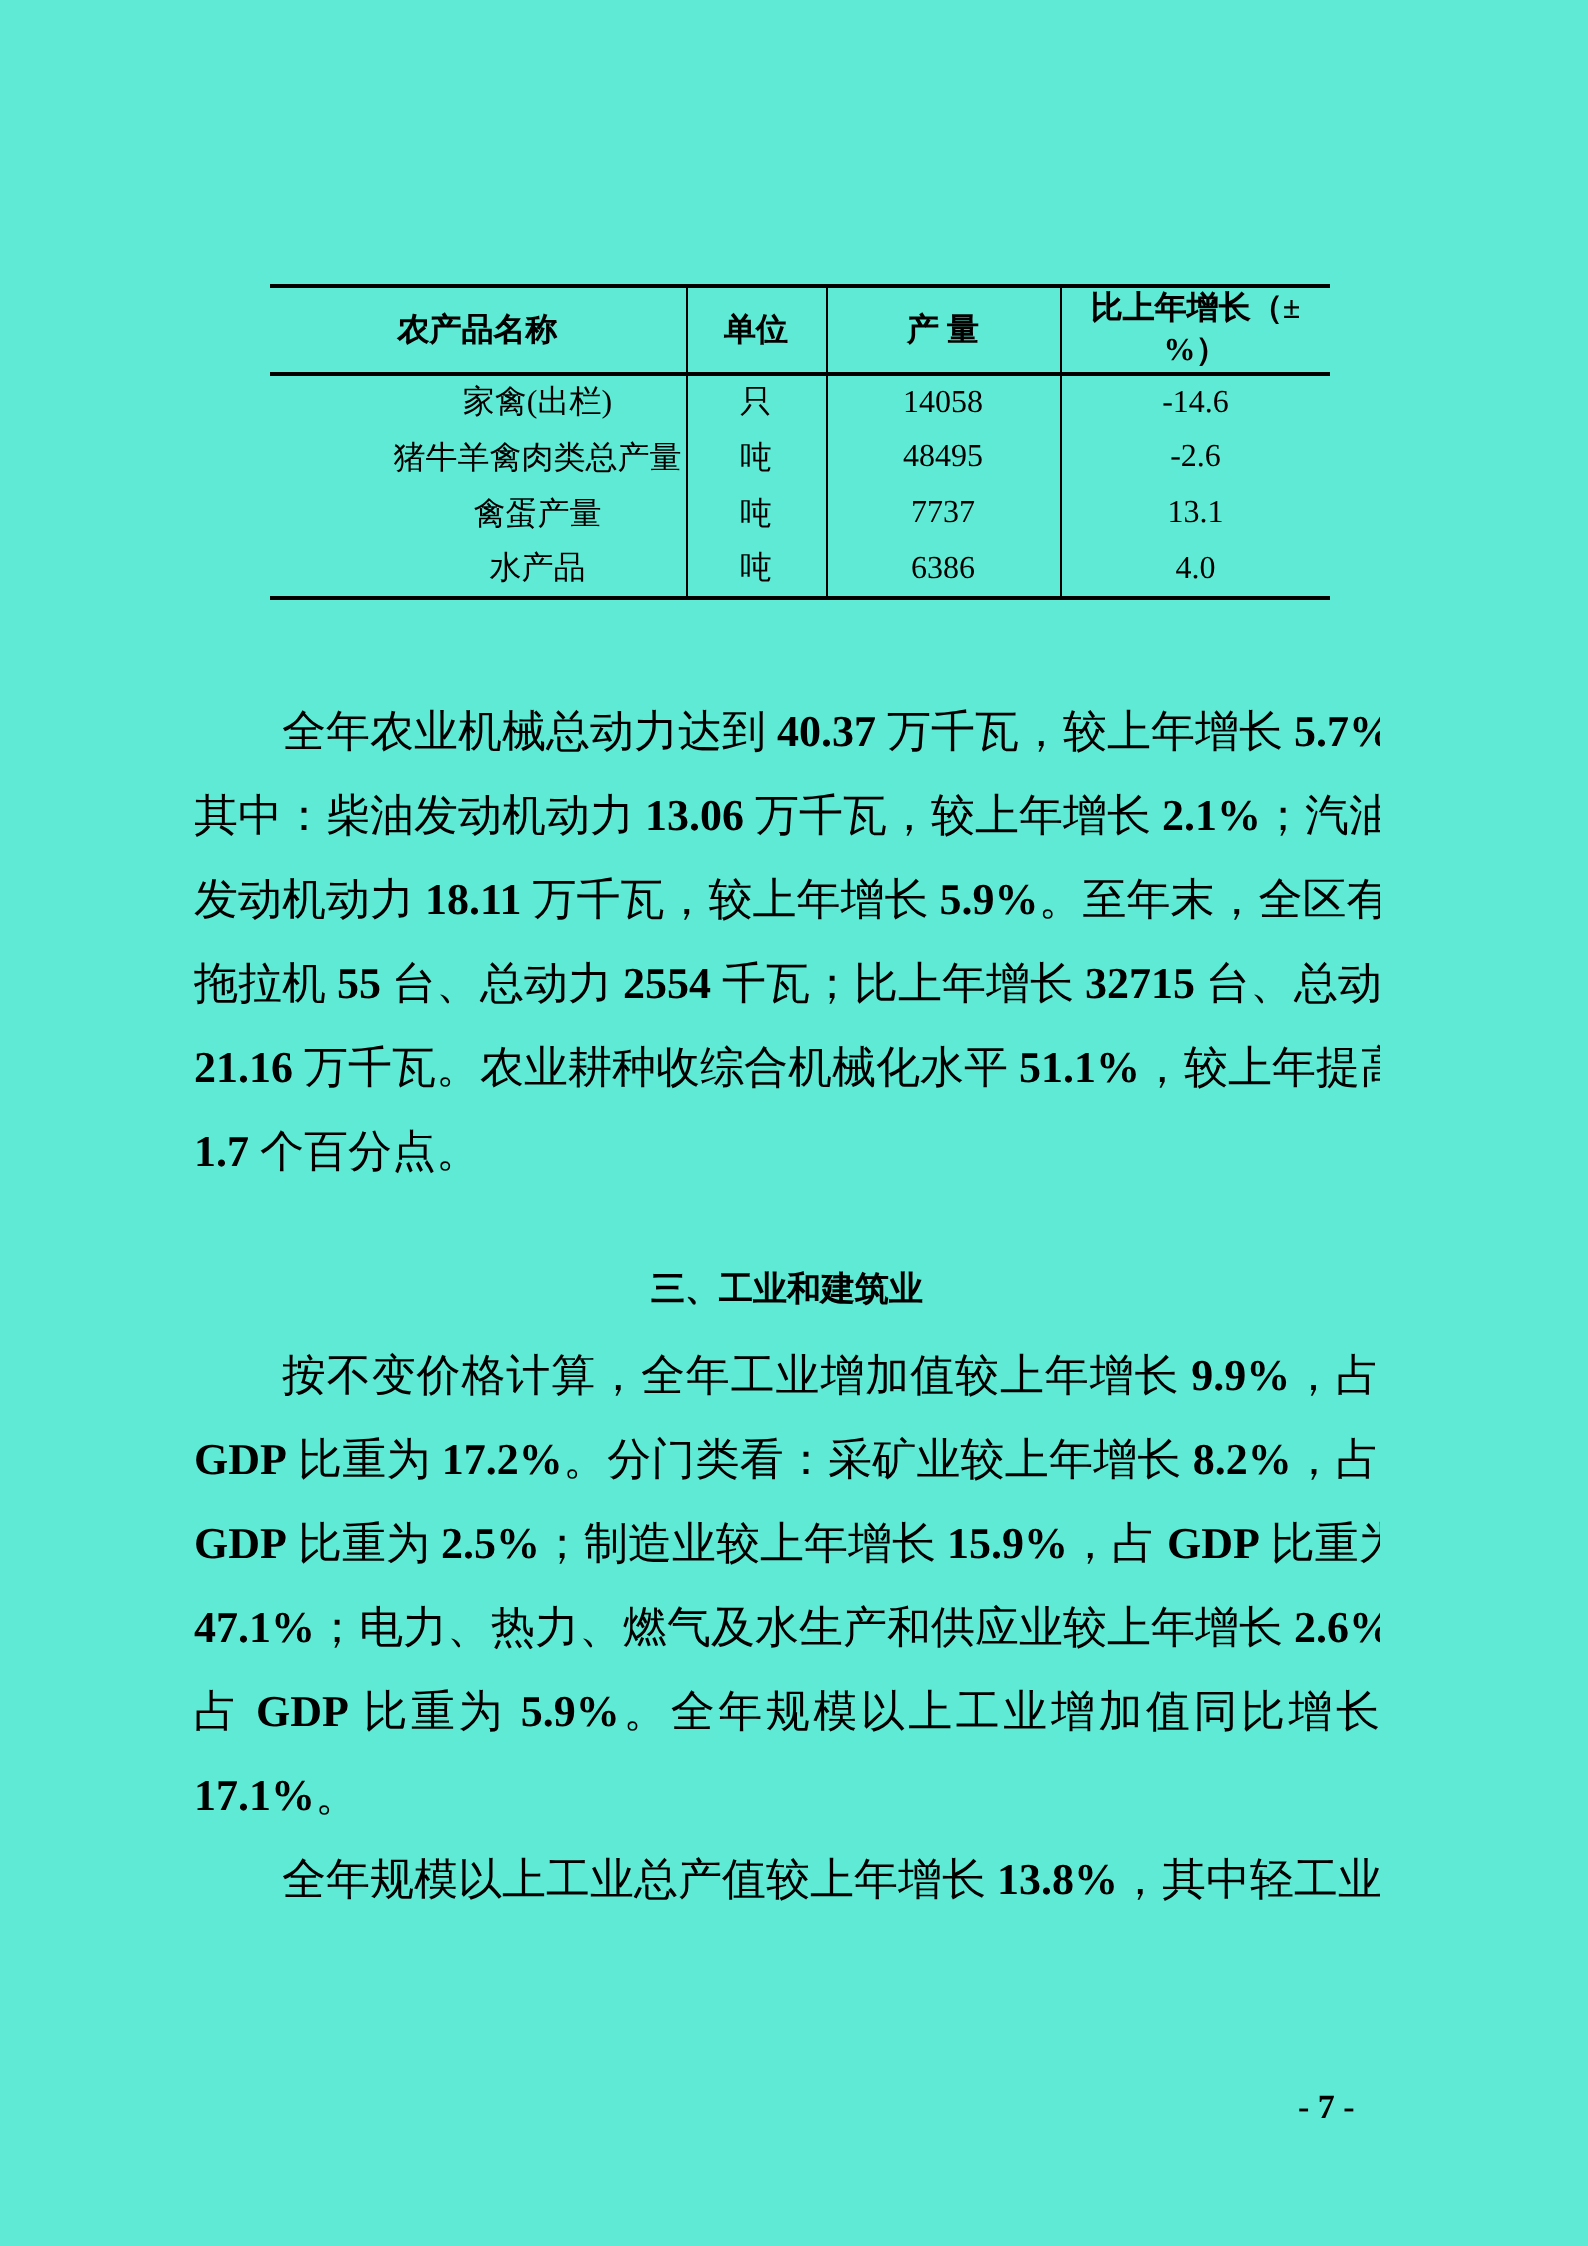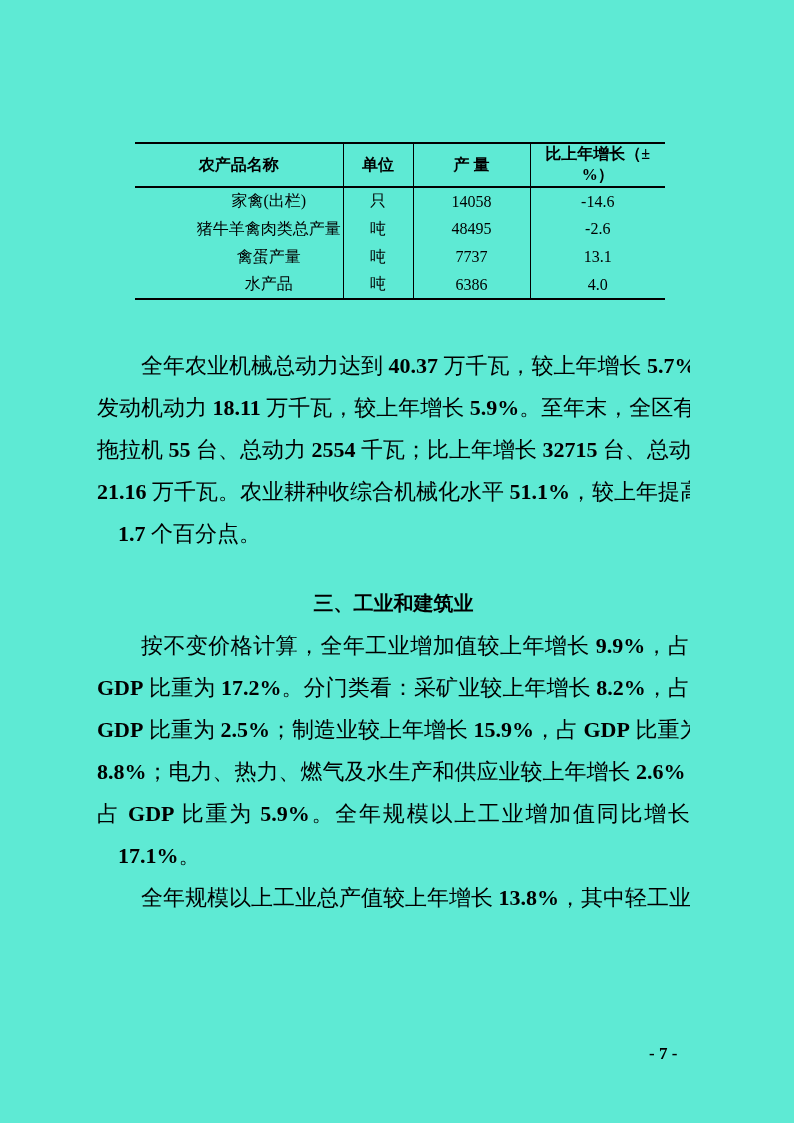--- a/index.html
+++ b/index.html
@@ -38,25 +38,25 @@
   
   .para { font-size: 22px; }
   .line {
     height: 42px;
     line-height: 42px;
     text-align: justify;
     text-align-last: justify;
     overflow: hidden;
     white-space: nowrap;
   }
-  .line.no-just { text-align: right; text-align-last: left; margin-left: 21px; }
+  .line.no-just { text-align: right; text-align-last: left; }
   .line.ind { text-indent: 44px; }
   .bold { font-weight: bold; }
   .heading {
-    font-size: 20px;
+    font-size: 17px;
     font-weight: bold;
     text-align: center;
     line-height: 30px;
   }
   .p-first { margin-top: 45px; }
   .h-section { margin-top: 33px; }
   .p-mid { margin-top: 7px; }
   .p-last { margin-top: 0; }
   
   .footer {
@@ -112,31 +112,32 @@
           <td class="c-unit">吨</td>
           <td class="c-value">6386</td>
           <td class="c-growth">4.0</td>
         </tr>
       </tbody>
   </table>
 
   <div>
       <div class="para p-first">
         <div class="line ind"><span>全年农业机械总动力达到 </span><span class="bold">40.37</span><span> 万千瓦，较上年增长 </span><span class="bold">5.7%</span></div>
+        <div class="line"><span>其中：柴油发动机动力 </span><span class="bold">13.06</span><span> 万千瓦，较上年增长 </span><span class="bold">2.1%</span><span>；汽油</span></div>
         <div class="line"><span>发动机动力 </span><span class="bold">18.11</span><span> 万千瓦，较上年增长 </span><span class="bold">5.9%</span><span>。至年末，全区有</span></div>
         <div class="line"><span>拖拉机 </span><span class="bold">55</span><span> 台、总动力 </span><span class="bold">2554</span><span> 千瓦；比上年增长 </span><span class="bold">32715</span><span> 台、总动力</span></div>
         <div class="line"><span class="bold">21.16</span><span> 万千瓦。农业耕种收综合机械化水平 </span><span class="bold">51.1%</span><span>，较上年提高</span></div>
         <div class="line no-just"><span class="bold">1.7</span><span> 个百分点。</span></div>
       </div>
       <div class="heading h-section">三、工业和建筑业</div>
       <div class="para p-mid">
         <div class="line ind"><span>按不变价格计算，全年工业增加值较上年增长 </span><span class="bold">9.9%</span><span>，占</span></div>
         <div class="line"><span class="bold">GDP</span><span> 比重为 </span><span class="bold">17.2%</span><span>。分门类看：采矿业较上年增长 </span><span class="bold">8.2%</span><span>，占</span></div>
         <div class="line"><span class="bold">GDP</span><span> 比重为 </span><span class="bold">2.5%</span><span>；制造业较上年增长 </span><span class="bold">15.9%</span><span>，占 </span><span class="bold">GDP</span><span> 比重为</span></div>
-        <div class="line"><span class="bold">8.8%</span><span>；电力、热力、燃气及水生产和供应业较上年增长 </span><span class="bold">2.6%</span><span>，</span></div>
+        <div class="line"><span class="bold">47.1%</span><span>；电力、热力、燃气及水生产和供应业较上年增长 </span><span class="bold">2.6%</span><span>，</span></div>
         <div class="line"><span>占 </span><span class="bold">GDP</span><span> 比重为 </span><span class="bold">5.9%</span><span>。全年规模以上工业增加值同比增长</span></div>
         <div class="line no-just"><span class="bold">17.1%</span><span>。</span></div>
       </div>
       <div class="para p-last">
         <div class="line ind"><span>全年规模以上工业总产值较上年增长 </span><span class="bold">13.8%</span><span>，其中轻工业产</span></div>
       </div>
     </div>
 
   <div class="footer">- 7 -</div>
 

